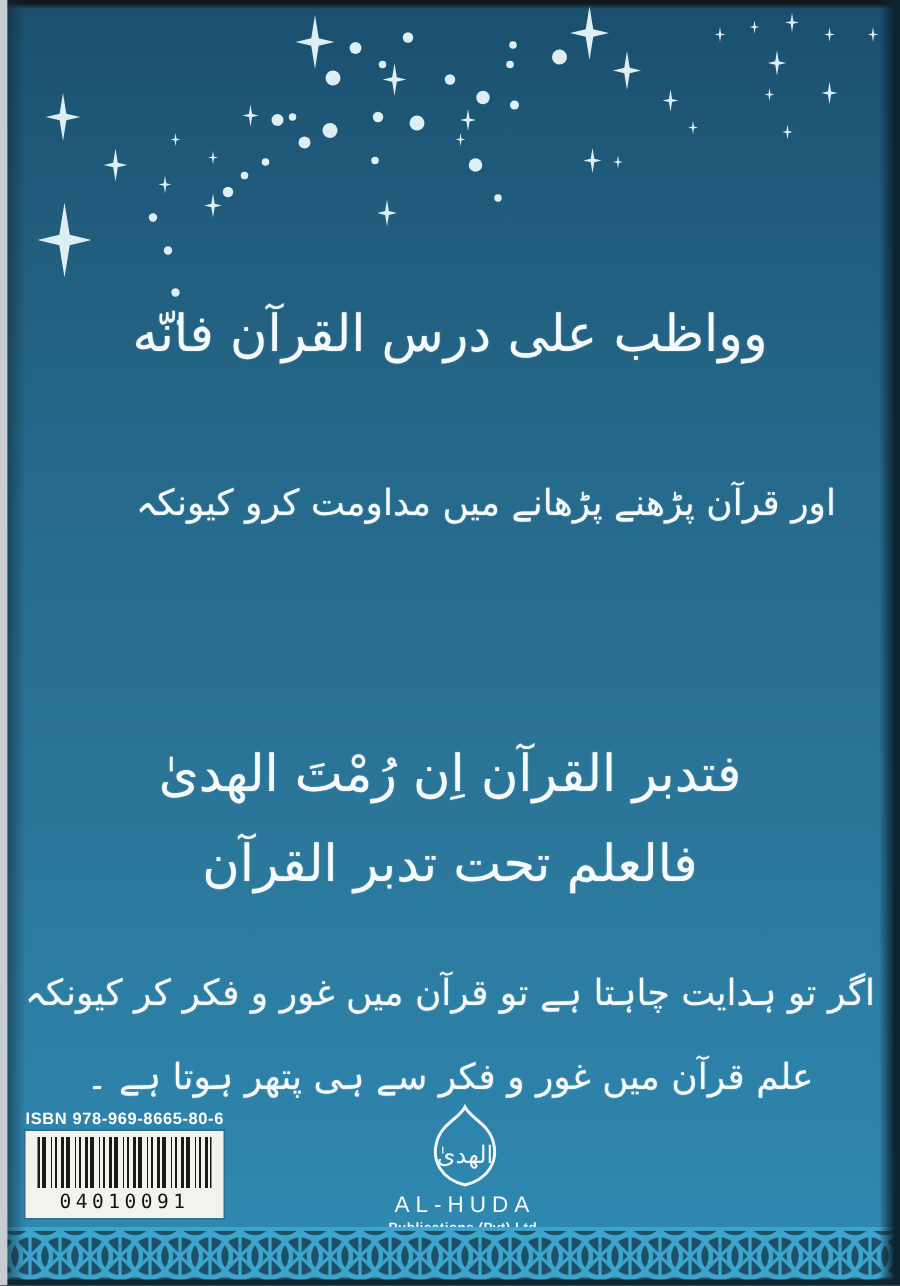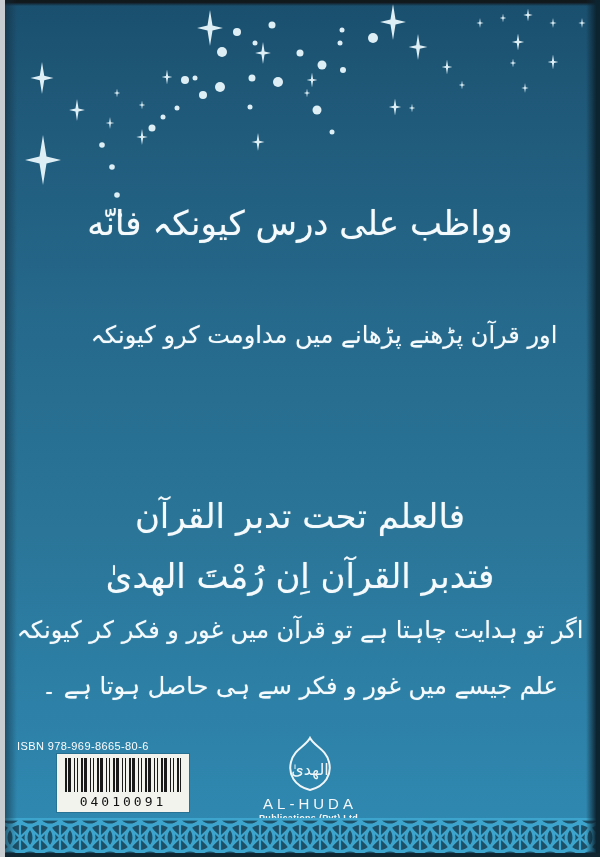--- a/index.html
+++ b/index.html
@@ -22,30 +22,30 @@
 
   .quote{
     position:absolute;left:0;width:100%;text-align:center;direction:rtl;
     color:#f5fafc;text-shadow:0 0 1px rgba(235,246,250,.55);white-space:nowrap;
   }
   .quote .line{width:100%;}
   .arabic{font-size:34px;}
   #arabic1{top:192px;line-height:62px;}
   #urdu1{top:306px;line-height:58px;font-size:24px;margin-left:24px;}
   #arabic2{top:486px;line-height:60px;}
-  #urdu2{top:602px;line-height:56px;font-size:24px;}
+  #urdu2{top:634px;line-height:56px;font-size:24px;}
 
   .isbn-block{position:absolute;left:17px;top:740px;}
   .isbn-label{
     color:#fdfdfd;font-family:"Liberation Sans",sans-serif;
-    font-size:11px;font-weight:normal;letter-spacing:.4px;margin-bottom:2px;
+    font-size:11px;font-weight:bold;letter-spacing:.4px;margin-bottom:2px;
   }
   .barcode-box{
     width:132px;height:58px;background:#f3f3ee;box-sizing:border-box;
-    padding:4px 8px 2px;box-shadow:0 0 0 1px rgba(0,0,0,.15);margin-left:40px;
+    padding:4px 8px 2px;box-shadow:0 0 0 1px rgba(0,0,0,.15);
   }
   .bars{
     height:34px;
     background:repeating-linear-gradient(90deg,
       #1a1a1a 0 2px, transparent 2px 3px,
       #1a1a1a 3px 6px, transparent 6px 9px,
       #1a1a1a 9px 10px, transparent 10px 12px,
       #1a1a1a 12px 13px, transparent 13px 16px);
   }
   .barcode-number{
@@ -133,35 +133,35 @@
         <circle cx="152" cy="128" r="3.5"></circle>
         <circle cx="332" cy="132" r="2.5"></circle>
         <circle cx="102" cy="145" r="2.8"></circle>
         <circle cx="112" cy="167" r="2.8"></circle>
         <circle cx="117" cy="195" r="2.8"></circle>
         <circle cx="120" cy="215" r="2.2"></circle>
       </g>
   </svg>
 
   <div class="quote arabic" id="arabic1">
-    <div class="line">وواظب على درس کیونکہ فانّه</div>
+    <div class="line">وواظب على درس القرآن فانّه</div>
   </div>
 
   <div class="quote" id="urdu1">
     <div class="line">اور قرآن پڑھنے پڑھانے میں مداومت کرو کیونکہ</div>
   </div>
 
   <div class="quote arabic" id="arabic2">
+    <div class="line">فتدبر القرآن اِن رُمْتَ الهدىٰ</div>
     <div class="line">فالعلم تحت تدبر القرآن</div>
-    <div class="line">فتدبر القرآن اِن رُمْتَ الهدىٰ</div>
   </div>
 
   <div class="quote" id="urdu2">
     <div class="line">اگر تو ہدایت چاہتا ہے تو قرآن میں غور و فکر کر کیونکہ</div>
-    <div class="line">علم جیسے میں غور و فکر سے ہی حاصل ہوتا ہے ۔</div>
+    <div class="line">علم قرآن میں غور و فکر سے ہی پتھر ہوتا ہے ۔</div>
   </div>
 
   <div class="isbn-block">
     <div class="isbn-label">ISBN 978-969-8665-80-6</div>
     <div class="barcode-box">
       <div class="bars"></div>
       <div class="barcode-number">04010091</div>
     </div>
   </div>
 

